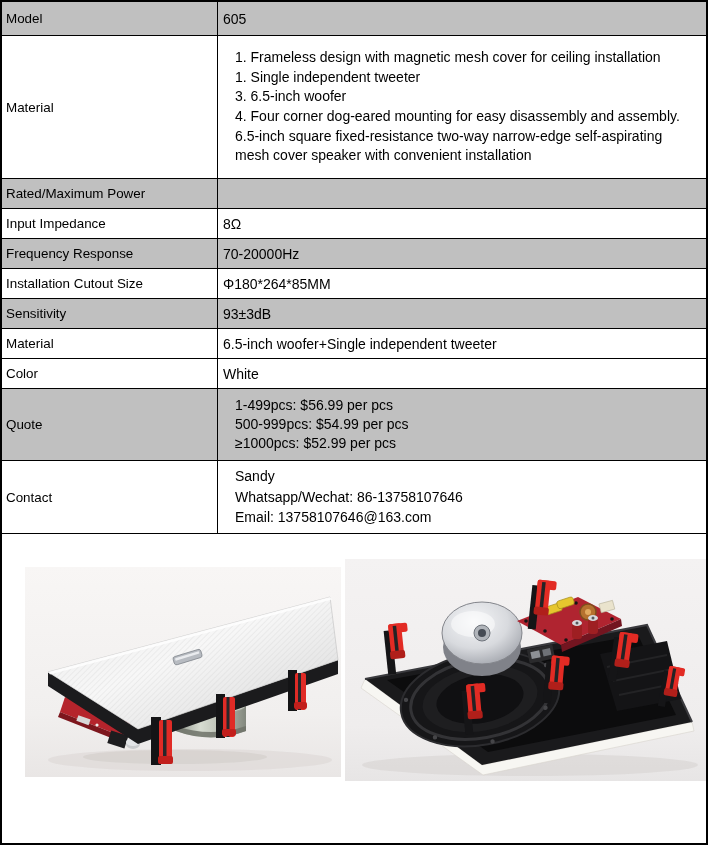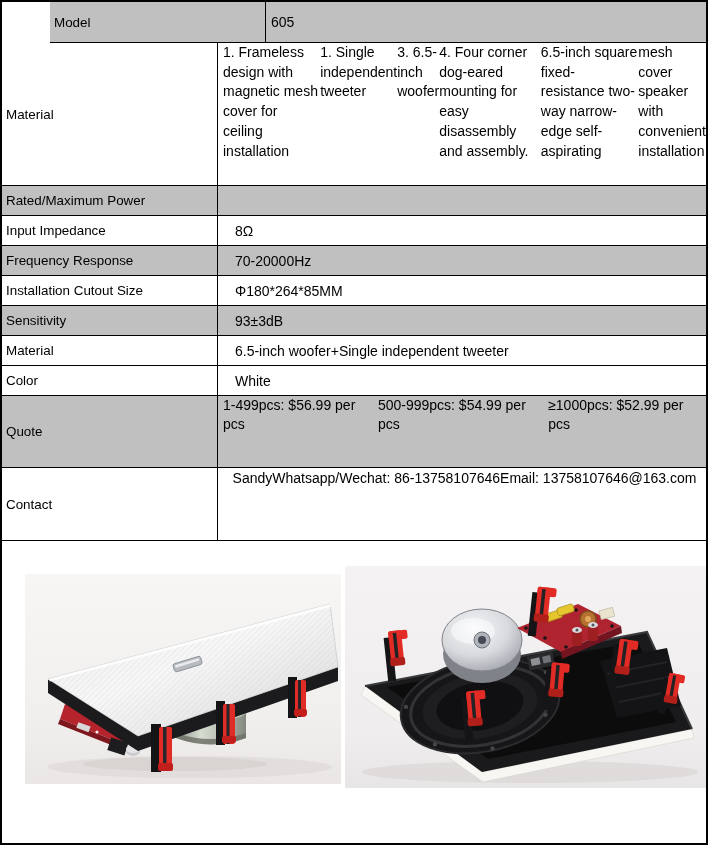--- a/index.html
+++ b/index.html
@@ -11,44 +11,46 @@
   }
   .sheet {
     width: 708px;
     height: 845px;
     border: 2px solid #000;
     background: #fff;
     overflow: hidden;
   }
   .row { display: flex; border-bottom: 1px solid #000; background: #fff; }
   .row.gray { background: #c0c0c0; }
-  .h29 { height: 41px; margin-left: 48px; }
-  .h30 { height: 30px; gap: 12px; }
+  .h29 { height: 34px; }
+  .h30 { height: 30px; }
   .h143 { height: 143px; }
   .h72 { height: 72px; }
   .h73 { height: 73px; }
   .cell-label {
     width: 216px;
     border-right: 1px solid #000;
     padding-left: 4px;
     display: flex;
     align-items: center;
     font-size: 13.4px;
     flex-shrink: 0;
   }
   .cell-value {
     flex: 1;
     padding-left: 5px;
     display: flex;
     align-items: center;
     font-size: 14px;
   }
   .cell-value.multiline {
+    flex-direction: column;
     align-items: flex-start;
     justify-content: center;
+    margin-left: 12px;
   }
   .lines-19 div { line-height: 19.7px; }
   .lines-q div { line-height: 19px; }
   .lines-c div { line-height: 20.5px; text-align: right; }
   .images-row {
     height: 284px;
     border-bottom: none;
     position: relative;
     background: #fff;
     display: block;

